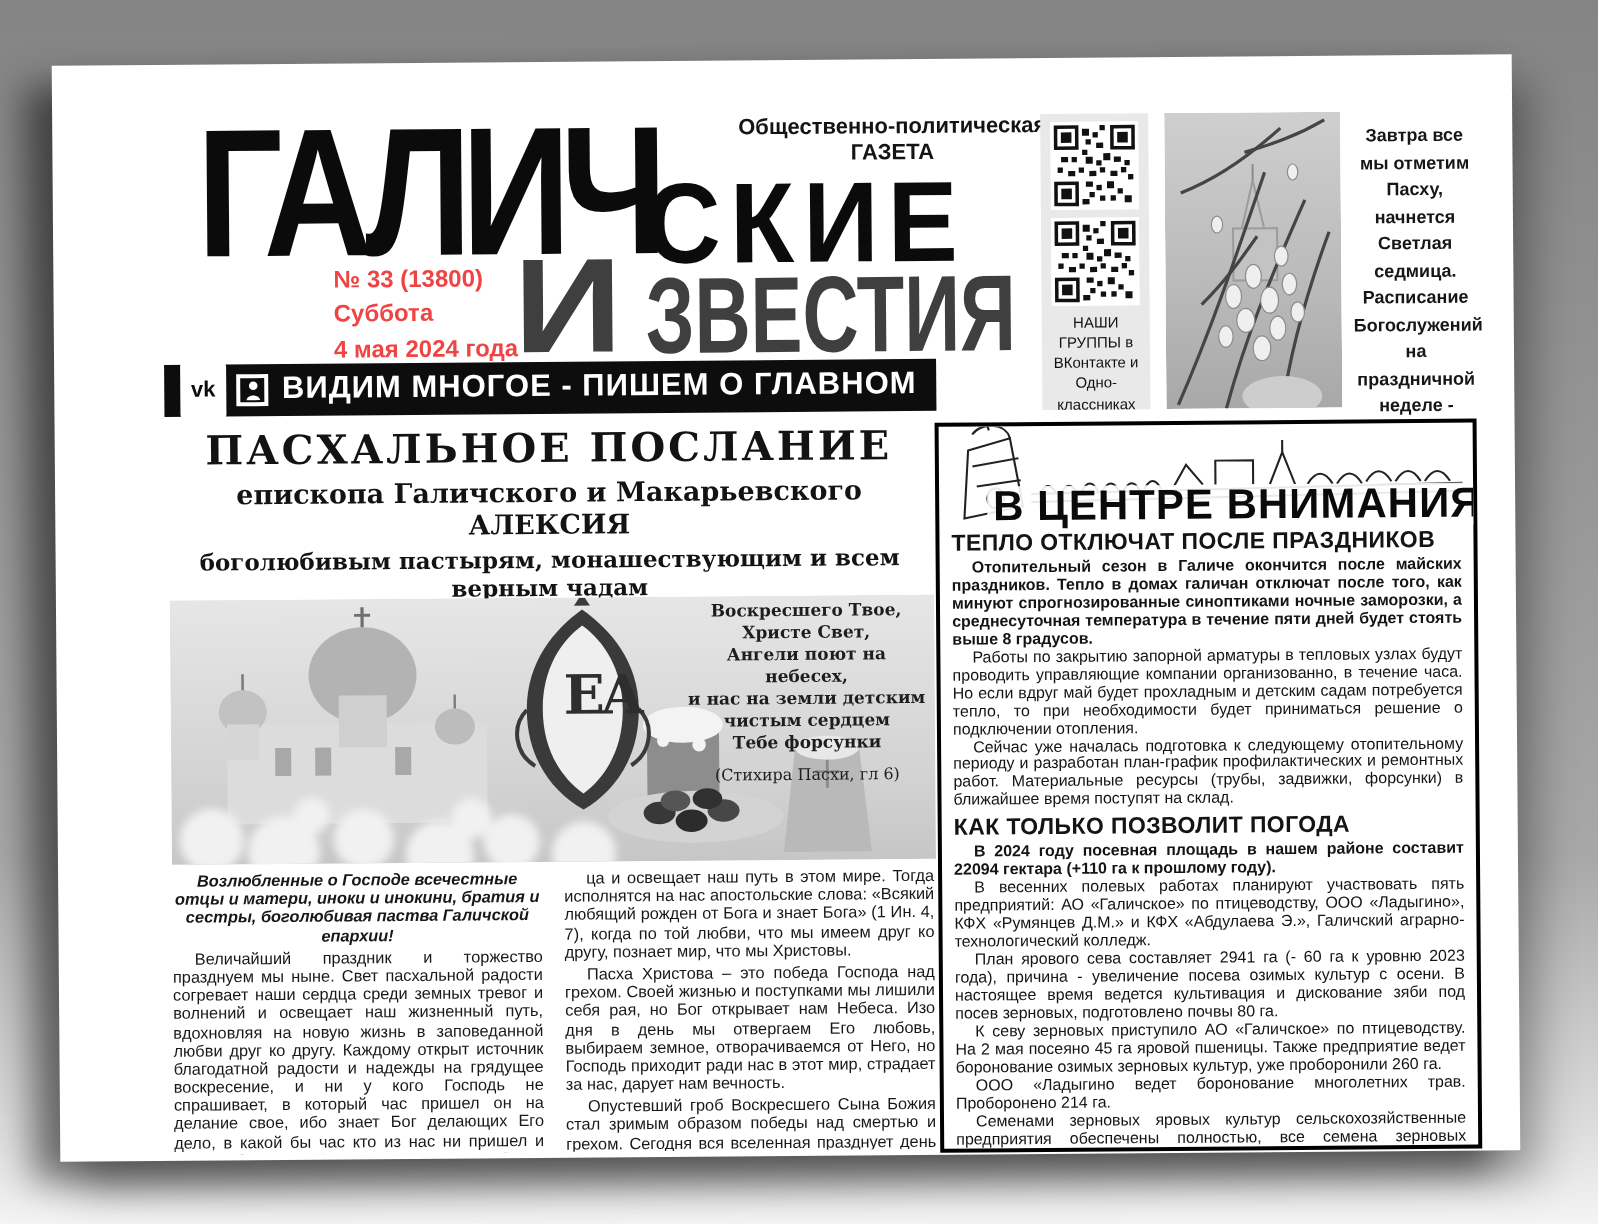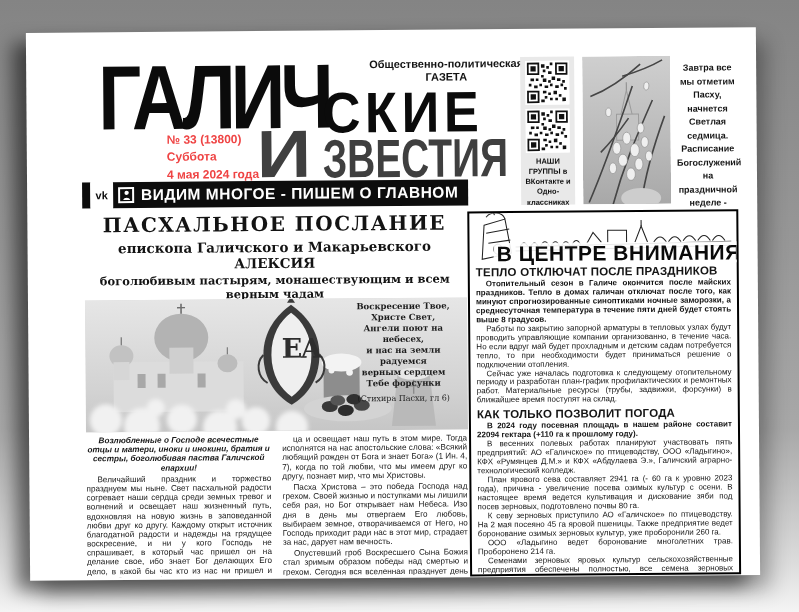--- a/index.html
+++ b/index.html
@@ -32,21 +32,21 @@
     display:flex;align-items:center;padding:0 8px;gap:5px;}
   .vk{width:23px;height:32px;background:#fff;border-radius:4px;color:#0d0d0d;font-weight:bold;
     font-size:11px;display:flex;align-items:center;justify-content:center;}
   .ok{width:16px;height:16px;border:2px solid #fff;display:flex;align-items:center;justify-content:center;}
   .banner-text{flex:1;text-align:center;color:#fff;font-weight:bold;font-size:15.5px;
     letter-spacing:.5px;white-space:nowrap;}
   .qr-panel{position:absolute;left:494px;top:28px;width:54px;height:148px;background:#e9e9e9;
     display:flex;flex-direction:column;align-items:center;padding-top:4px;}
   .qr{width:44px;height:44px;background:#fff;margin-bottom:4px;}
   .qr svg{display:block;width:100%;height:100%;}
-  .qr-label{font-size:7.5px;font-weight:bold;text-align:center;line-height:1.35;color:#111;padding:0 2px;}
+  .qr-label{font-size:7.5px;font-weight:normal;text-align:center;line-height:1.35;color:#111;padding:0 2px;}
   .willow{position:absolute;left:556px;top:28px;width:88px;height:148px;overflow:hidden;}
   .willow svg{display:block;width:100%;height:100%;}
   .announce{position:absolute;left:650px;top:34px;width:62px;font-size:9px;font-weight:bold;
     text-align:center;line-height:1.5;color:#161616;}
 
   
   .art-head{position:absolute;left:55px;top:181px;width:384px;text-align:center;color:#131313;
     font-family:"DejaVu Serif",serif;}
   .art-title{font-size:20px;font-weight:bold;letter-spacing:1.5px;}
   .art-sub1{font-size:13.5px;font-weight:bold;margin-top:3px;}
@@ -287,25 +287,25 @@
         <g transform="translate(176,6)">
           <path d="M30 0 C44 10 58 26 58 50 C58 76 44 92 30 100 C16 92 2 76 2 50 C2 26 16 10 30 0 Z" fill="#3a3a3a"></path>
           <path d="M30 8 C41 16 50 30 50 50 C50 70 41 84 30 92 C19 84 10 70 10 50 C10 30 19 16 30 8 Z" fill="#efefef"></path>
           <path d="M26 -2 L30 -8 L34 -2 Z" fill="#3a3a3a"></path>
           <path d="M2 50 C-6 58 -4 72 6 78" stroke="#3a3a3a" stroke-width="2" fill="none"></path>
           <path d="M58 50 C66 58 64 72 54 78" stroke="#3a3a3a" stroke-width="2" fill="none"></path>
         </g>
       </svg>
       <div class="monogram">ЕА</div>
       <div class="prayer">
-        <div>Воскресение Твое,</div>
+        <div>Воскресшего Твое,</div>
         <div>Христе Свет,</div>
         <div>Ангели поют на небесех,</div>
-        <div>и нас на земли радуемся</div>
-        <div>верным сердцем</div>
+        <div>и нас на земли детским</div>
+        <div>чистым сердцем</div>
         <div>Тебе форсунки</div>
         <div class="src">(Стихира Пасхи, гл 6)</div>
       </div>
     </div>
 
     <div class="columns">
       <div class="col">
         <p class="intro">Возлюбленные о Господе всечестные отцы и матери, иноки и инокини, братия и сестры, боголюбивая паства Галичской епархии!</p>
         <p>Величайший праздник и торжество празднуем мы ныне. Свет пасхальной радости согревает наши сердца среди земных тревог и волнений и освещает наш жизненный путь, вдохновляя на новую жизнь в заповеданной любви друг ко другу. Каждому открыт источник благодатной радости и надежды на грядущее воскресение, и ни у кого Господь не спрашивает, в который час пришел он на делание свое, ибо знает Бог делающих Его дело, в какой бы час кто из нас ни пришел и когда бы ни был призван, нет более богоугодного дела, чем принести слова благодарности и свидетельства радости о победе над смертью и грехом.</p>
 

